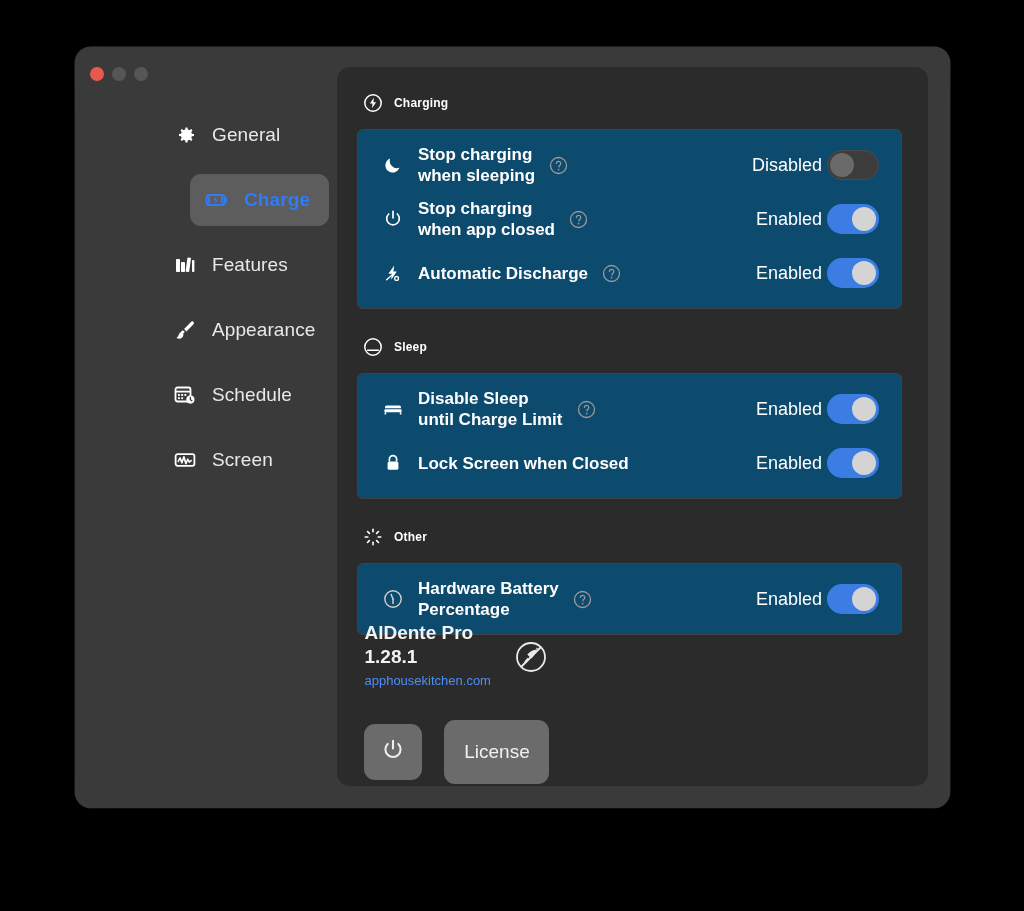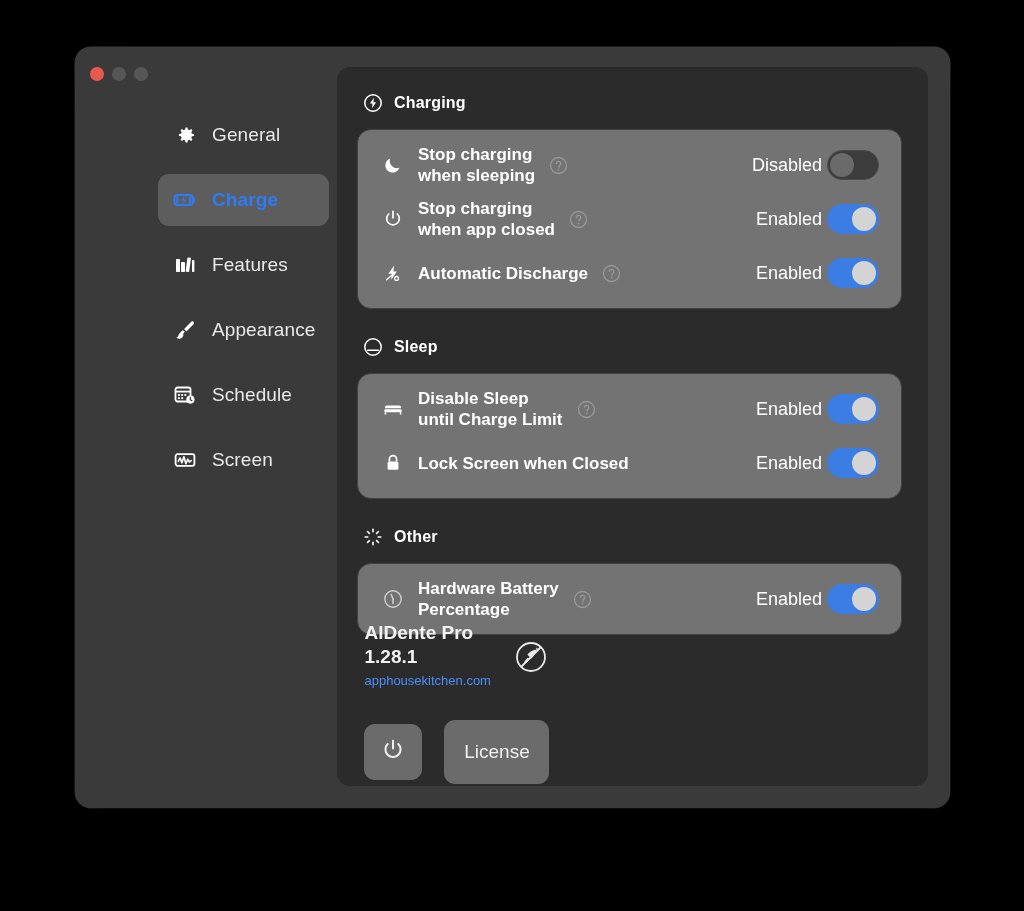--- a/index.html
+++ b/index.html
@@ -48,20 +48,21 @@
     gap: 14px;
     height: 52px;
     padding: 0 14px;
     border-radius: 11px;
     margin-bottom: 13px;
     color: #e8e8e8;
     font-size: 19px;
   }
   .nav-item.active {
     background: #5d5d5d;
+    margin-left: 32px;
   }
   .nav-item.active .nav-label { color: #2f7cf6; font-weight: bold; }
   .nav-icon {
     width: 26px; height: 26px;
     display: flex; align-items: center; justify-content: center;
     flex: 0 0 26px;
   }
   .nav-icon svg { display: block; }
   .nav-label { letter-spacing: 0.1px; }
 
@@ -110,28 +111,28 @@
     padding: 26px 26px 10px 20px;
     overflow: hidden;
   }
   .section + .section { margin-top: 28px; }
   .section-head {
     display: flex; align-items: center; gap: 11px;
     margin: 0 0 16px 6px;
   }
   .section-head .sec-icon { width: 20px; height: 20px; flex: 0 0 20px; }
   .section-title {
-    color: #ffffff; font-size: 16px; font-weight: bold;
+    color: #ffffff; font-size: 12px; font-weight: bold;
     letter-spacing: 0.2px;
   }
 
   .card {
-    background: #737373;
+    background: #0c4a6e;
     border: 1px solid #424242;
-    border-radius: 14px;
+    border-radius: 6px;
     padding: 8px 22px;
   }
   .row {
     display: flex; align-items: center;
     min-height: 54px;
     padding: 6px 0;
   }
   .row-icon {
     width: 26px; height: 26px; flex: 0 0 26px;
     display: flex; align-items: center; justify-content: center;

